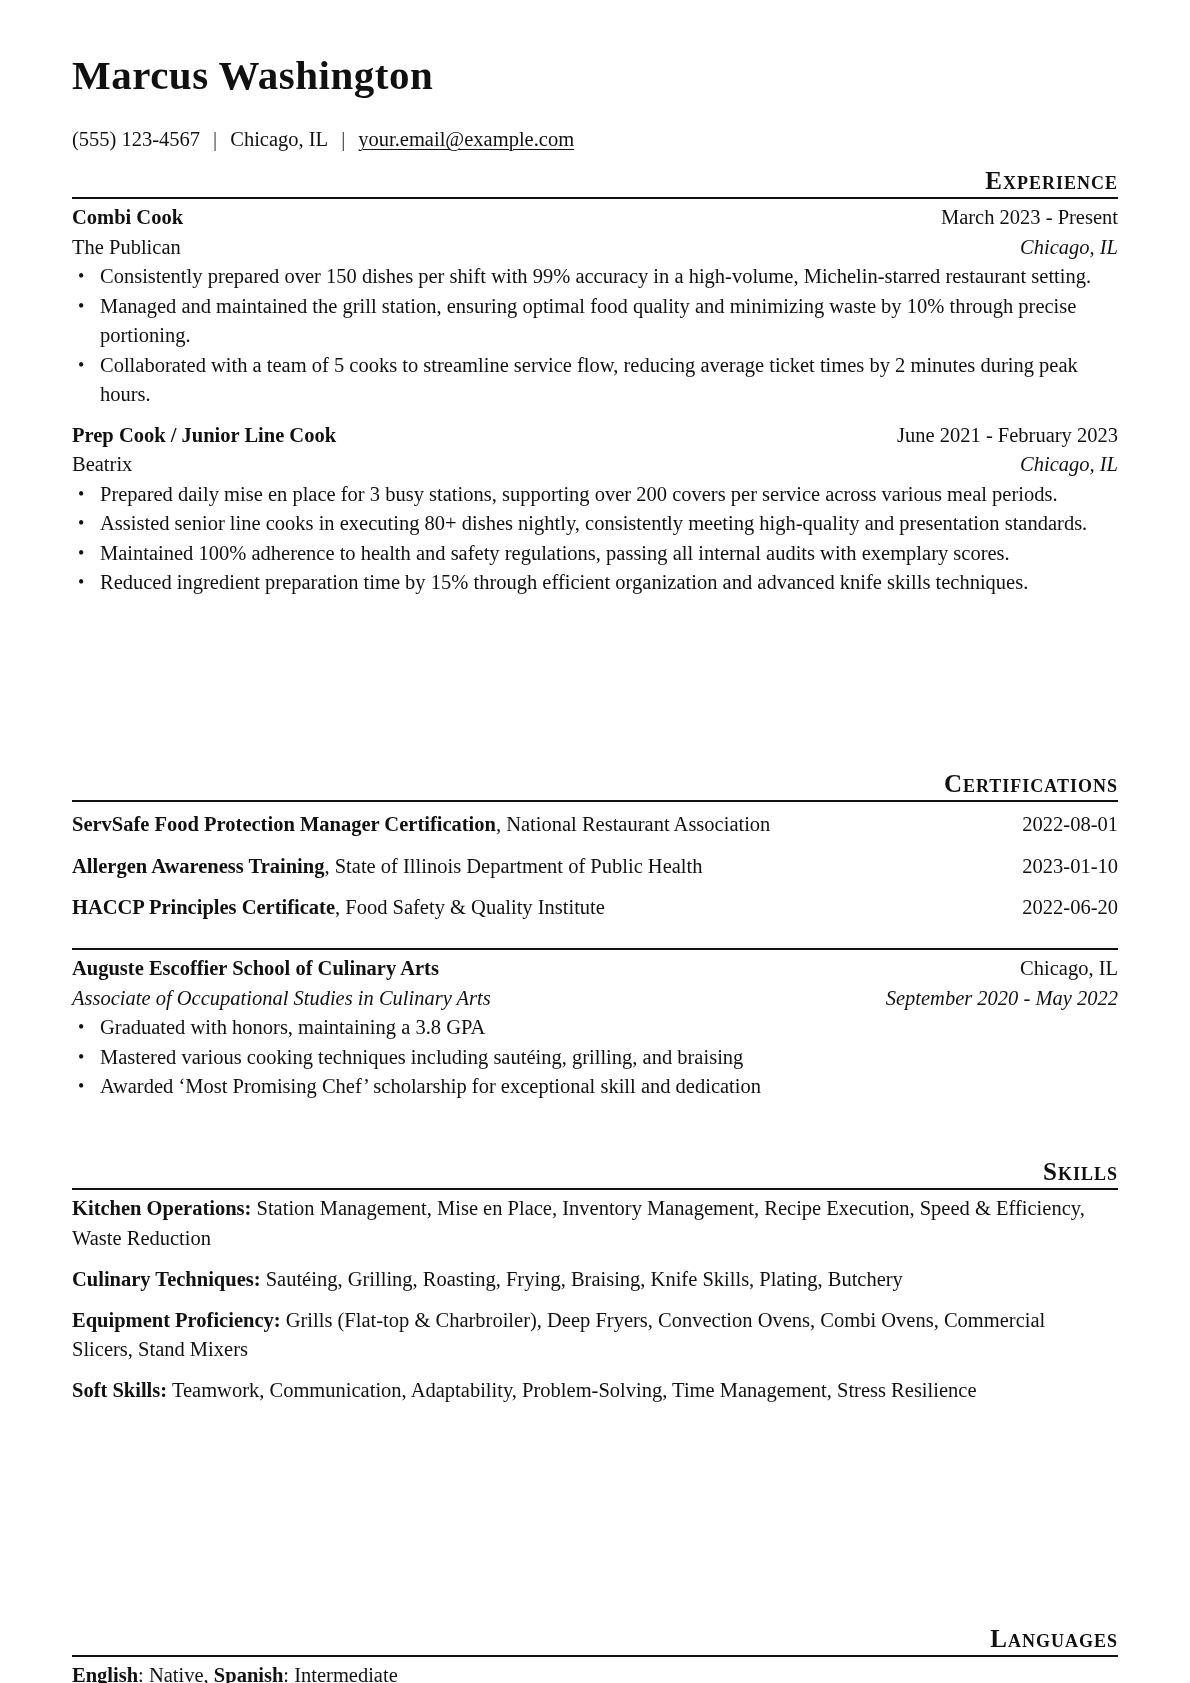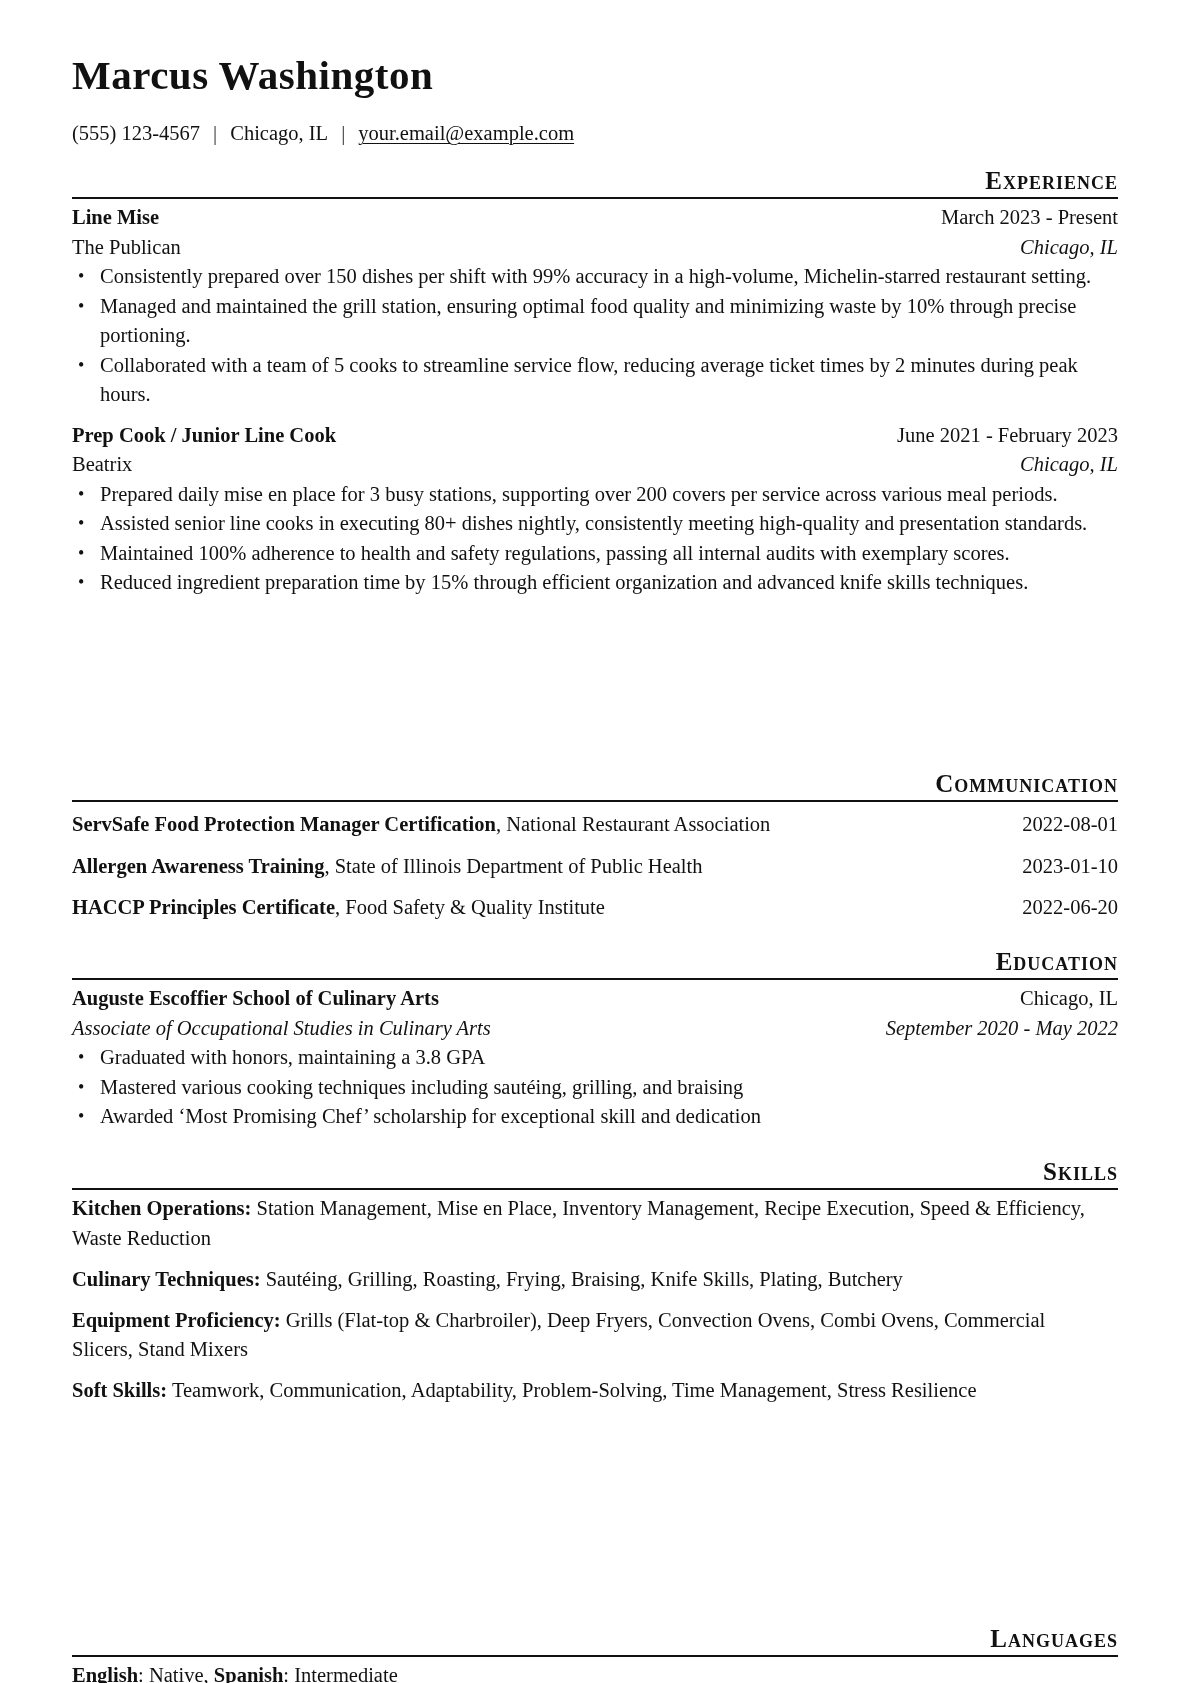--- a/index.html
+++ b/index.html
@@ -14,21 +14,21 @@
     font-size: 20.5px;
   }
   .name {
     position: absolute; top: 50px; left: 0;
     font-size: 41px; font-weight: bold; letter-spacing: 0.5px;
     font-family: "Liberation Serif", serif;
     line-height: 50px;
     white-space: nowrap;
   }
   .contact {
-    position: absolute; top: 119px; left: 0; line-height: 28px; white-space: nowrap;
+    position: absolute; top: 125px; left: 0; line-height: 28px; white-space: nowrap;
   }
   .contact .sep { display: inline-block; margin: 0 13px; color: #333; }
   .contact a { color: #111; text-decoration: underline; text-underline-offset: 3px; text-decoration-thickness: 1px; }
   .section { position: absolute; left: 0; width: 1046px; }
   .sec-head {
     font-weight: bold; font-variant: small-caps; font-size: 25px; letter-spacing: 1px;
     line-height: 30px; height: 30px; text-align: right;
   }
   .rule { height: 2px; background: #111; margin-top: 1px; }
   .row { display: flex; justify-content: space-between; align-items: baseline; line-height: 29.5px; height: 29.5px; white-space: nowrap; }
@@ -51,21 +51,21 @@
   <div class="contact">
     <span>(555) 123-4567</span><span class="sep">|</span><span>Chicago, IL</span><span class="sep">|</span><a>your.email@example.com</a>
   </div>
 
   <div class="section" style="top:166px;">
     <div class="sec-head">Experience</div>
     <div class="rule"></div>
 
     <div style="margin-top:4px;">
       <div class="row">
-        <span class="bold">Line Mise</span>
+        <span class="bold">Combi Cook</span>
         <span>March 2023 - Present</span>
       </div>
       <div class="row">
         <span>The Publican</span>
         <span class="ital">Chicago, IL</span>
       </div>
       <ul class="bullets">
         <li>Consistently prepared over 150 dishes per shift with 99% accuracy in a high-volume, Michelin-starred restaurant setting.</li>
         <li>Managed and maintained the grill station, ensuring optimal food quality and minimizing waste by 10% through precise portioning.</li>
         <li>Collaborated with a team of 5 cooks to streamline service flow, reducing average ticket times by 2 minutes during peak hours.</li>
@@ -84,40 +84,39 @@
       <ul class="bullets">
         <li>Prepared daily mise en place for 3 busy stations, supporting over 200 covers per service across various meal periods.</li>
         <li>Assisted senior line cooks in executing 80+ dishes nightly, consistently meeting high-quality and presentation standards.</li>
         <li>Maintained 100% adherence to health and safety regulations, passing all internal audits with exemplary scores.</li>
         <li>Reduced ingredient preparation time by 15% through efficient organization and advanced knife skills techniques.</li>
       </ul>
     </div>
   </div>
 
   <div class="section" style="top:769px;">
-    <div class="sec-head">Communication</div>
+    <div class="sec-head">Certifications</div>
     <div class="rule"></div>
     <div style="margin-top:2px;">
       <div class="cert-row">
         <span><span class="bold">ServSafe Food Protection Manager Certification</span><span>, National Restaurant Association</span></span>
         <span>2022-08-01</span>
       </div>
       <div class="cert-row">
         <span><span class="bold">Allergen Awareness Training</span><span>, State of Illinois Department of Public Health</span></span>
         <span>2023-01-10</span>
       </div>
       <div class="cert-row">
         <span><span class="bold">HACCP Principles Certificate</span><span>, Food Safety &amp; Quality Institute</span></span>
         <span>2022-06-20</span>
       </div>
     </div>
   </div>
 
   <div class="section" style="top:947px;">
-    <div class="sec-head">Education</div>
     <div class="rule"></div>
     <div style="margin-top:4px;">
       <div class="row">
         <span class="bold">Auguste Escoffier School of Culinary Arts</span>
         <span>Chicago, IL</span>
       </div>
       <div class="row">
         <span class="ital">Associate of Occupational Studies in Culinary Arts</span>
         <span class="ital">September 2020 - May 2022</span>
       </div>

